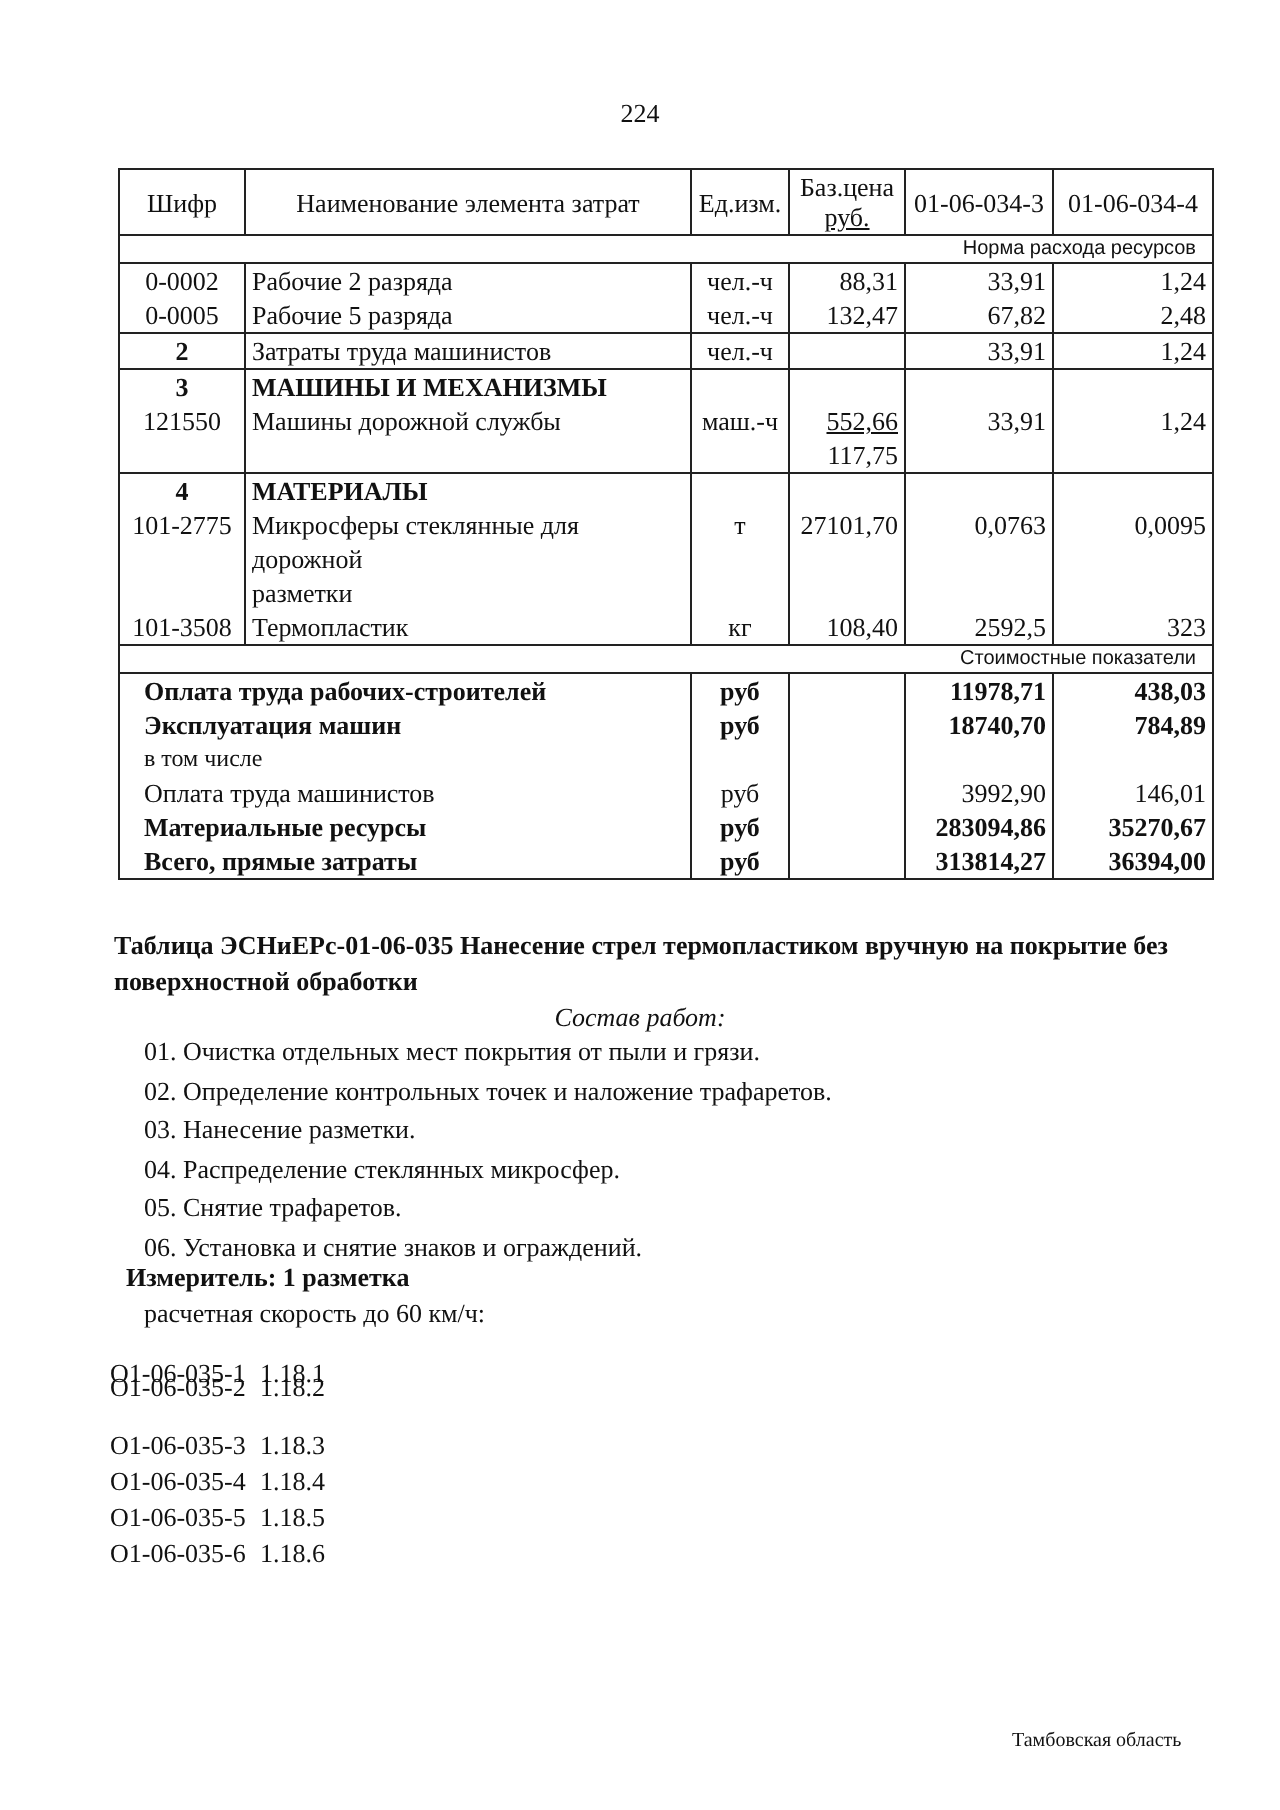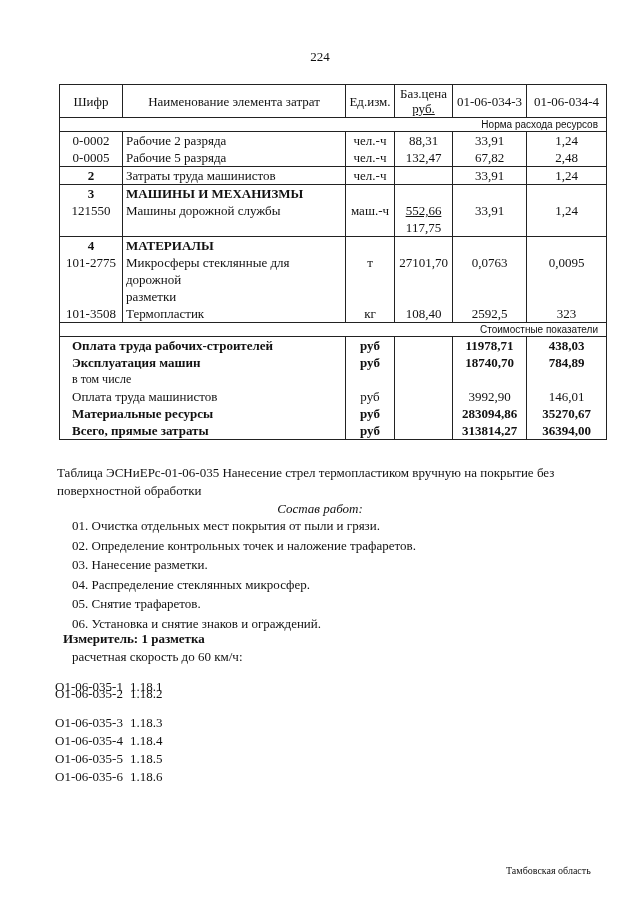--- a/index.html
+++ b/index.html
@@ -8,26 +8,26 @@
   .abs { position: absolute; }
   .page-num { left: 0; width: 640px; top: 36px; text-align: center; font-size: 13px; margin-top: 13px; }
   table.res { position: absolute; left: 59px; top: 84px; border-collapse: collapse; width: 547px; table-layout: fixed; }
   table.res td { padding: 0 3px; vertical-align: top; line-height: 17px; font-size: 13px; border-left: 1.3px solid #222; border-right: 1.3px solid #222; }
   table.res col.c1 { width: 63px; } table.res col.c2 { width: 223px; }
   table.res col.c3 { width: 49px; } table.res col.c4 { width: 58px; }
   table.res col.c5 { width: 74px; } table.res col.c6 { width: 80px; }
   .hdr td { border-top: 1.3px solid #222; border-bottom: 1.3px solid #222; height: 32px; vertical-align: middle !important; text-align: center; }
   .hdr td.two { line-height: 15px !important; }
   .sub td { border-bottom: 1.3px solid #222; text-align: right; font-family: "Liberation Sans", sans-serif; font-size: 10px !important; line-height: 13px !important; }
-  .ctr { text-align: center; } .rt { text-align: center; margin-top: 13px; } .b { font-weight: bold; }
+  .ctr { text-align: center; } .rt { text-align: right; margin-top: 13px; } .b { font-weight: bold; }
   .topb td { border-top: 1.3px solid #222; }
   .botb td { border-bottom: 1.3px solid #222; }
   .u { text-decoration: underline; }
   .sum td.name { padding-left: 12px; }
-  .title { left: 57px; top: 464px; width: 560px; font-weight: normal; font-size: 13px; line-height: 18px; }
+  .title { left: 57px; top: 464px; width: 560px; font-weight: bold; font-size: 13px; line-height: 18px; }
   .sostav { left: 0; width: 640px; top: 501px; text-align: center; font-style: italic; font-size: 13px; }
   .work { left: 72px; font-size: 13px; }
   .izm { left: 63px; top: 631px; font-weight: bold; font-size: 13px; }
   .desc { left: 72px; top: 648px; font-size: 13px; line-height: 17px; width: 540px; }
   .code { left: 55px; font-size: 13px; }
   .code span.c2 { position: absolute; left: 75px; white-space: nowrap; }
   .footer { left: 506px; top: 865px; font-size: 10px; }
 </style>
 </head>
 <body>

